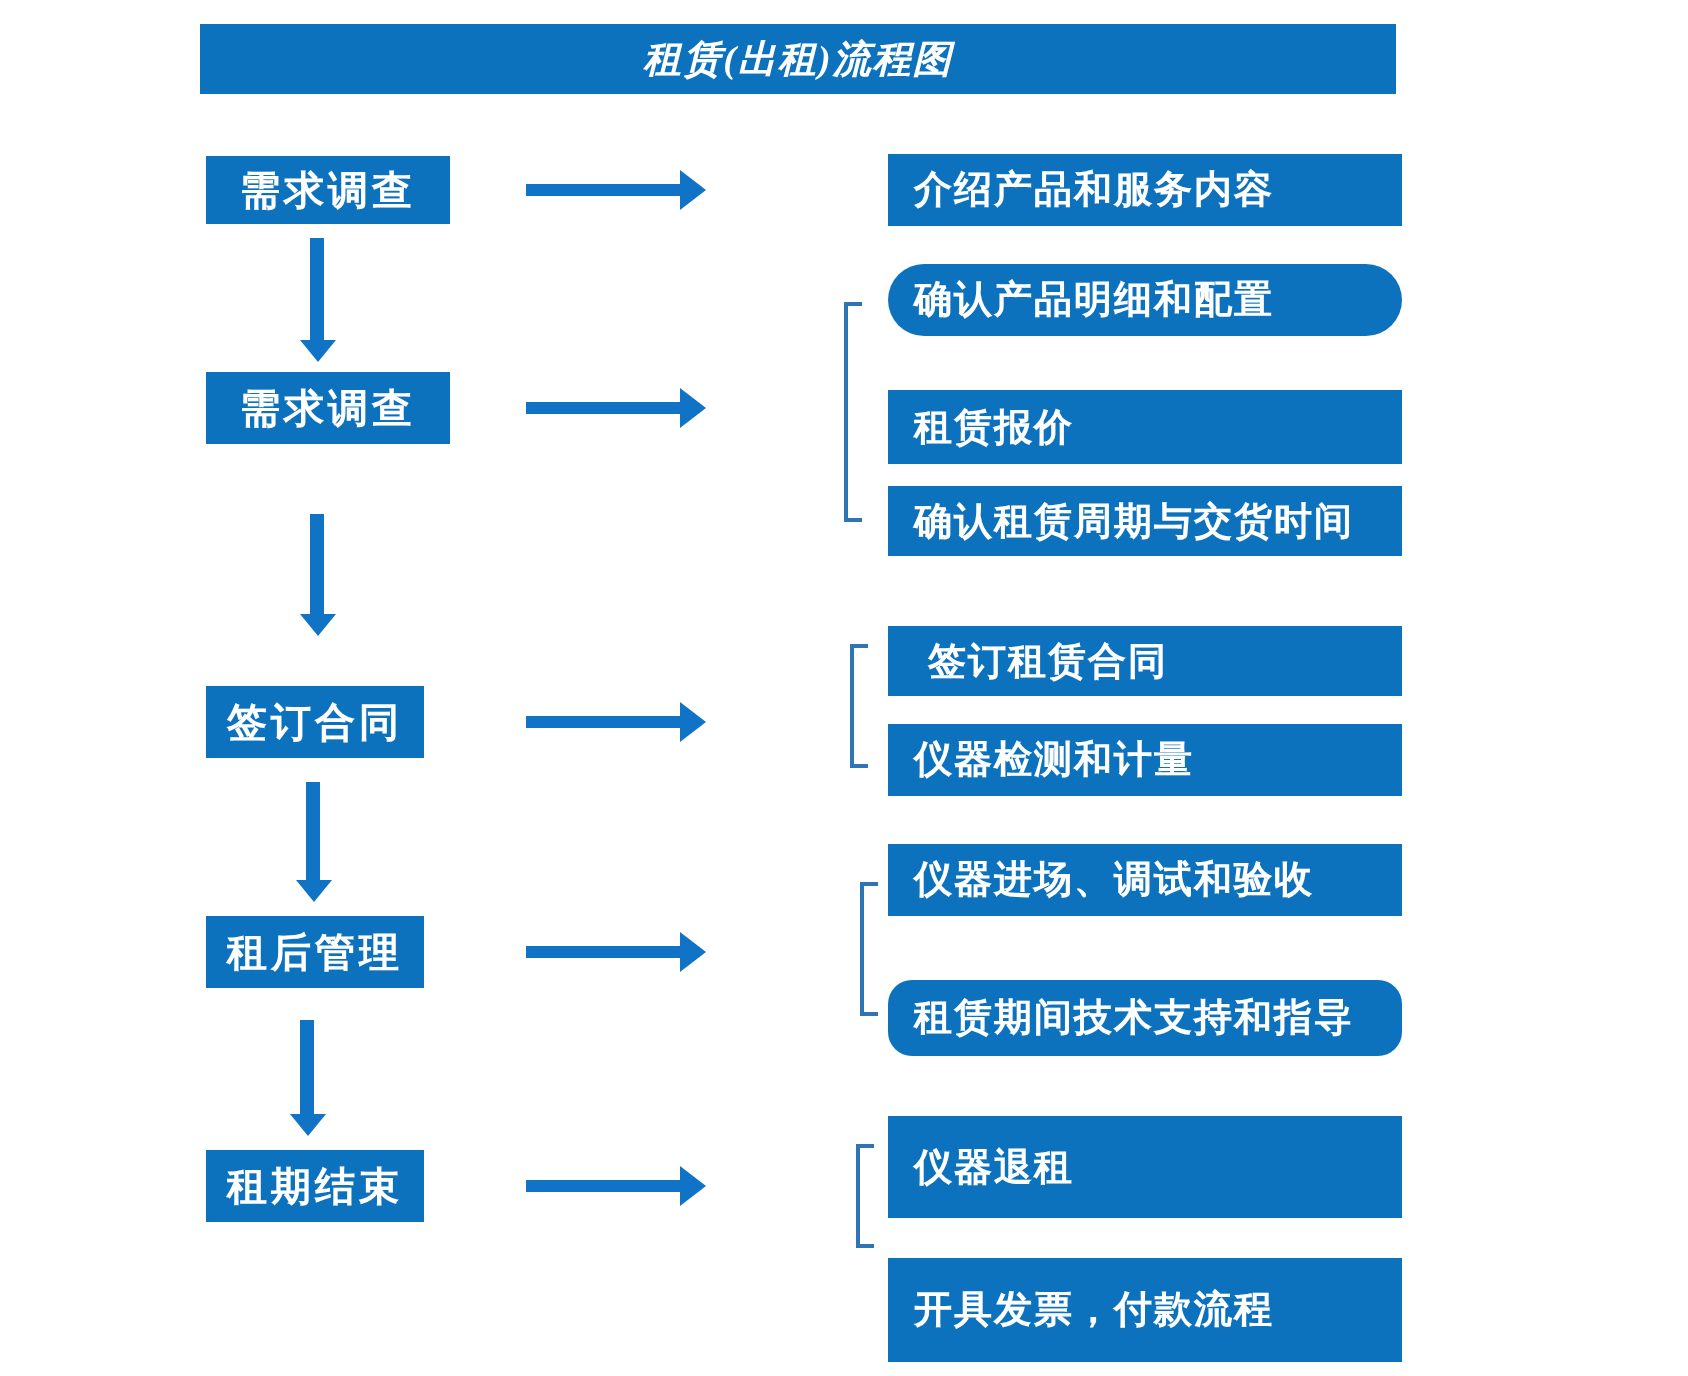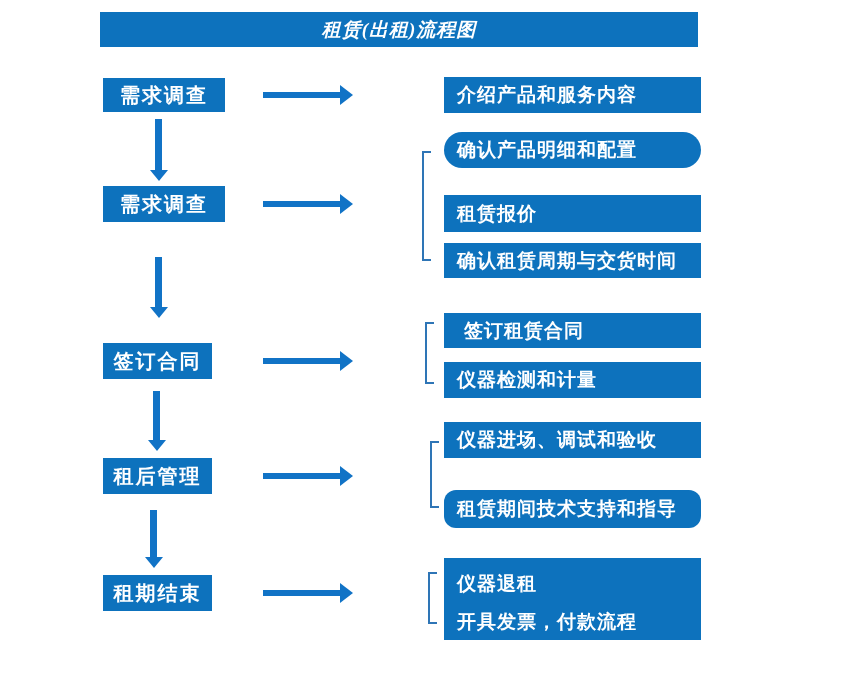--- a/index.html
+++ b/index.html
@@ -48,21 +48,21 @@
   
   #d00{top:77px;height:36px;}
   #d10{top:132px;height:36px;border-radius:18px;}
   #d11{top:195px;height:37px;}
   #d12{top:243px;height:35px;}
   #d20{top:313px;height:35px;padding-left:20px;}
   #d21{top:362px;height:36px;}
   #d30{top:422px;height:36px;}
   #d31{top:490px;height:38px;border-radius:12px;}
   #d40{top:558px;height:51px;}
-  #d41{top:604px;height:36px;}
+  #d41{top:629px;height:52px;}
   
   .harrow{position:absolute;width:90px;height:20px;}
   .harrow .shaft{position:absolute;left:0;top:7px;width:79px;height:6px;background:var(--arrow-blue);}
   .harrow .head{position:absolute;right:0;top:0;width:0;height:0;
     border-left:13px solid var(--arrow-blue);
     border-top:10px solid transparent;border-bottom:10px solid transparent;}
   #h0{left:263px;top:85px;}
   #h1{left:263px;top:194px;}
   #h2{left:263px;top:351px;}
   #h3{left:263px;top:466px;}

